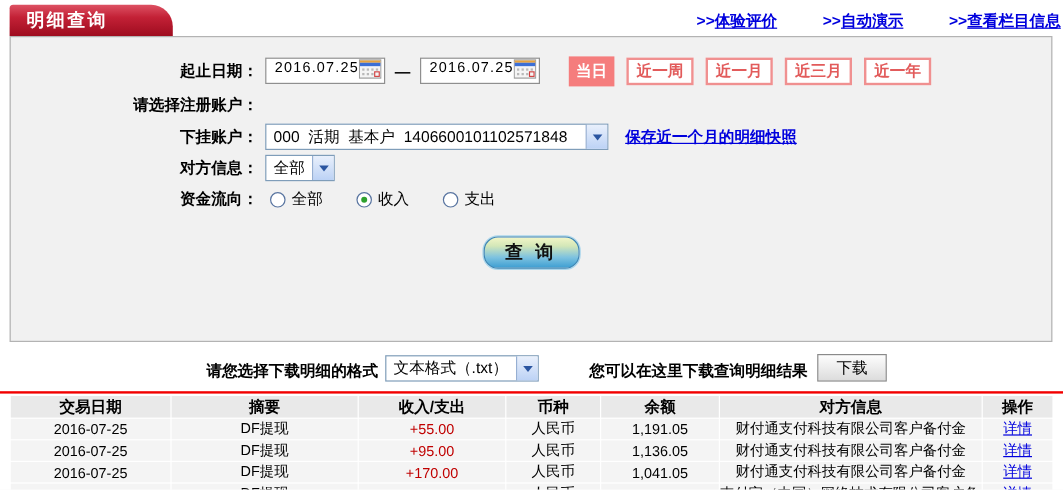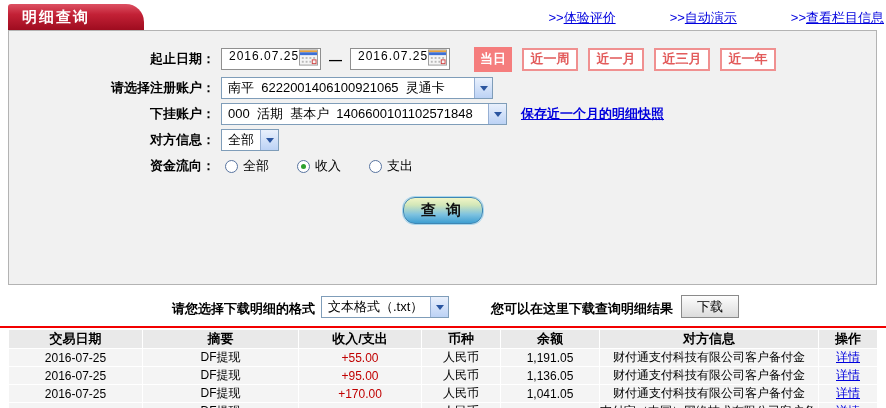--- a/index.html
+++ b/index.html
@@ -6,22 +6,22 @@
   html,body { width:886px; height:408px; overflow:hidden; background:#fff;
     font-family:"Liberation Sans","DejaVu Sans",sans-serif; font-size:13px; color:#000; }
   #page { position:relative; width:886px; height:389px; }
 
   
   .topbar { position:relative; height:30px; }
   .tab { position:absolute; left:8px; top:4px; height:26px; min-width:136px;
     background:linear-gradient(180deg,#dd5163 0%, #c32136 40%, #9e0c1f 100%);
     border-radius:3px 18px 0 0; color:#fff; font-weight:bold; font-size:15px;
     display:flex; align-items:center; padding:0 30px 0 14px; letter-spacing:2px; }
-  .toplinks { position:absolute; right:2px; top:9px; display:flex; gap:54px;
-    font-weight:normal; font-size:13px; }
+  .toplinks { position:absolute; right:2px; top:9px; display:flex; gap:38px;
+    font-weight:bold; font-size:13px; }
   .toplink { color:#0000dd; cursor:pointer; white-space:nowrap; }
   .toplink .lk { text-decoration:underline; }
 
   
   .panel { position:absolute; left:8px; top:30px; width:869px; height:255px;
     background:#f1f1f1; border:1px solid #b3b3b3; padding-top:16px; }
   .frow { display:flex; align-items:center; margin-bottom:4px; height:22px; }
   .frow.first { height:24px; margin-bottom:6px; }
   .flabel { width:212px; text-align:right; font-weight:bold; padding-right:6px; white-space:pre; }
 
@@ -143,26 +143,20 @@
       </div>
       <span class="qbtn filled">当日</span>
       <span class="qbtn outline">近一周</span>
       <span class="qbtn outline">近一月</span>
       <span class="qbtn outline">近三月</span>
       <span class="qbtn outline">近一年</span>
     </div>
 
     <div class="frow">
       <span class="flabel">请选择注册账户：</span>
-      <div class="xpselect" style="width:272px;">
-        <span class="val">南平  6222001406100921065  灵通卡</span>
-        <span class="arrow">
-            <span class="tri"></span>
-          </span>
-      </div>
     </div>
 
     <div class="frow">
       <span class="flabel">下挂账户：</span>
       <div class="xpselect" style="width:286px;">
         <span class="val">000  活期  基本户  1406600101102571848</span>
         <span class="arrow">
             <span class="tri"></span>
           </span>
       </div>

